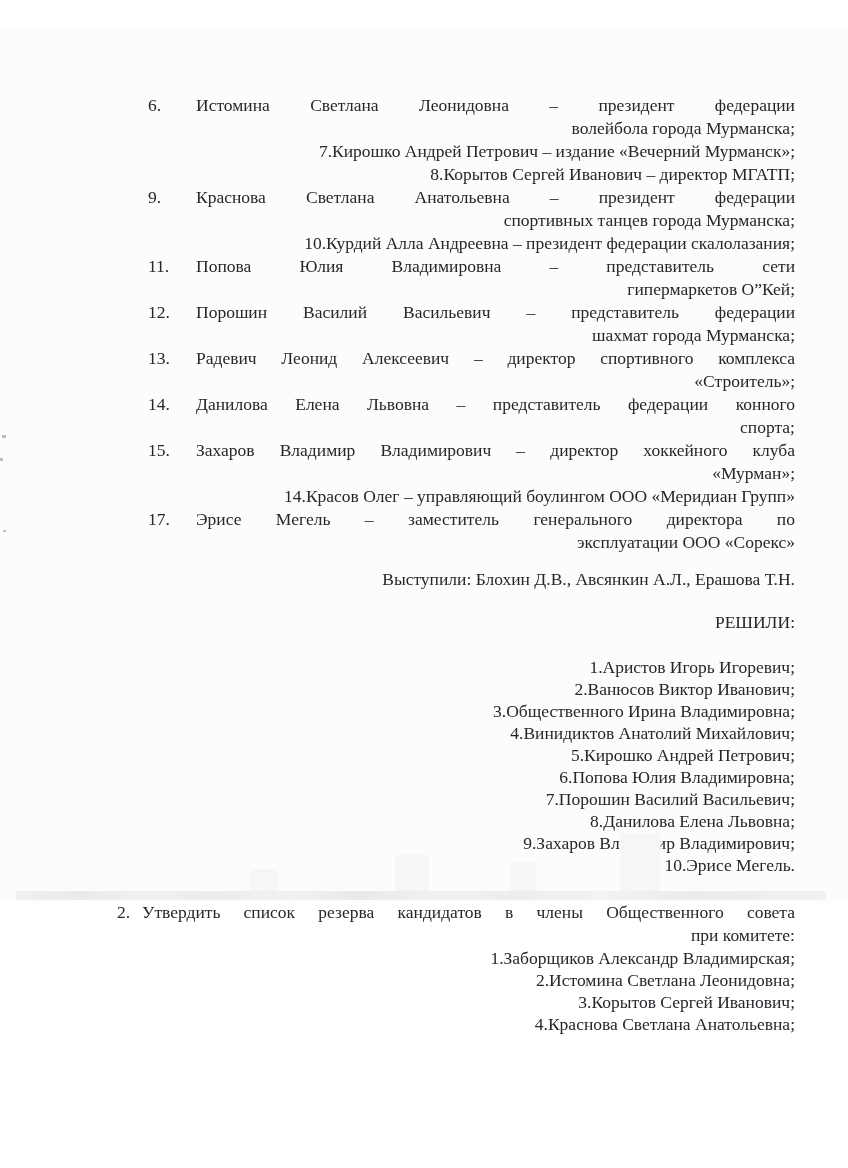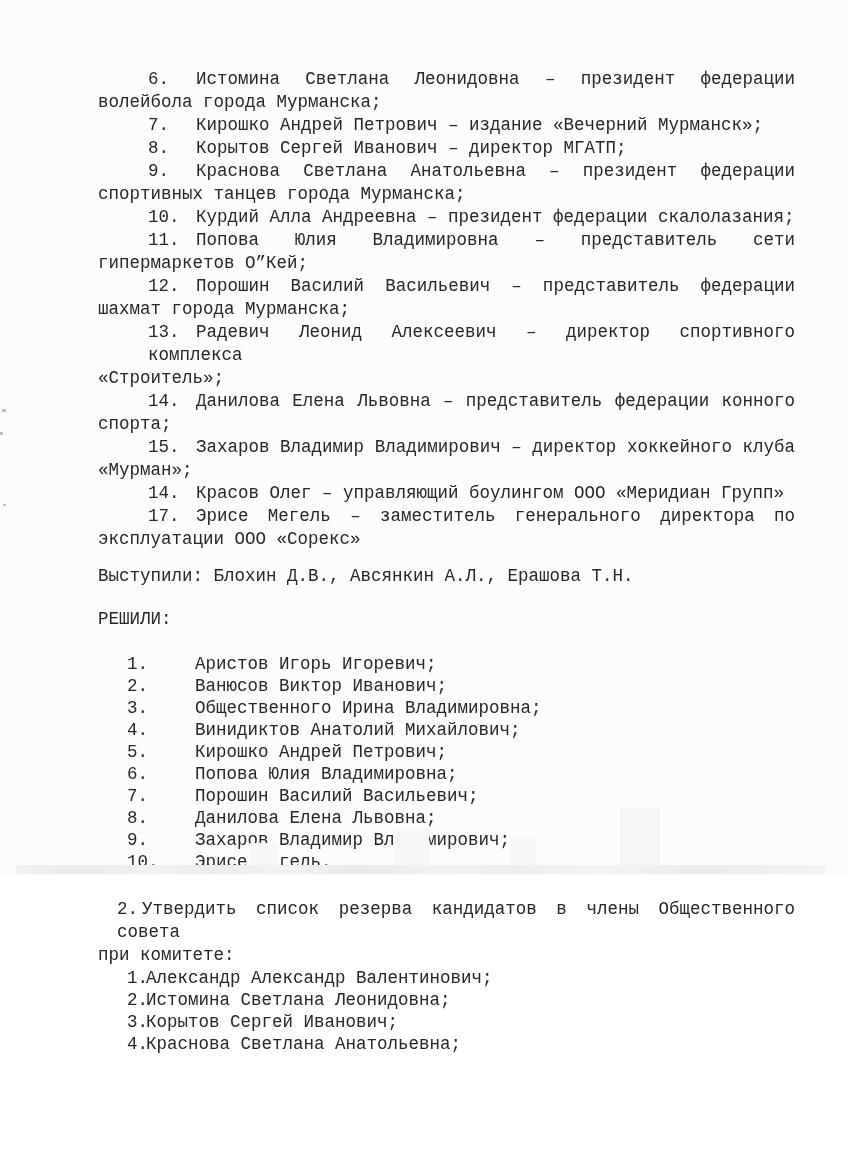--- a/index.html
+++ b/index.html
@@ -1,25 +1,25 @@
 <!DOCTYPE html>
 <html lang="ru"><head>
 <meta charset="utf-8">
 <style>
   html,body{margin:0;padding:0;background:#ffffff;}
   body{width:848px;height:1168px;overflow:hidden;}
   .page{
     position:relative;width:848px;height:876px;
     background:#fcfcfb;
-    font-family:Liberation Mono, monospace;
-    font-size:17.5px;line-height:23px;color:#26262c;
+    font-family:Liberation Serif, serif;
+    font-size:17.5px;line-height:23px;color:#26262c;margin-top:26px;
   }
   .content{position:absolute;left:98px;top:68px;width:697px;}
   .para{margin:0;}
-  .ln{text-align:left;white-space:normal;}
+  .ln{text-align:right;white-space:normal;}
   
   .j{text-align:justify;text-align-last:justify;}
   
   .ind{padding-left:50px;}           
   .indc{padding-left:29px;}          
   .ind2{padding-left:19px;}          
   .ind3{padding-left:29px;}          
   .n48{display:inline-block;width:48px;}
   .n68{display:inline-block;width:68px;}
   .n25{display:inline-block;width:25px;}
@@ -115,21 +115,21 @@
       <div class="ln indc"><span class="n68">9.</span><span>Захаров Владимир Владимирович;</span></div>
       <div class="ln indc"><span class="n68">10.</span><span>Эрисе Мегель.</span></div>
     </div>
 
     <div class="para sec-decision2">
       <div class="ln ind2 j"><span class="n25">2.</span><span>Утвердить список резерва кандидатов в члены Общественного совета</span></div>
       <div class="ln">при комитете:</div>
     </div>
 
     <div class="para sec-reserve">
-      <div class="ln ind3"><span class="n19">1.</span><span>Александр Александр Валентинович;</span></div>
+      <div class="ln ind3"><span class="n19">1.</span><span>Заборщиков Александр Владимирская;</span></div>
       <div class="ln ind3"><span class="n19">2.</span><span>Истомина Светлана Леонидовна;</span></div>
       <div class="ln ind3"><span class="n19">3.</span><span>Корытов Сергей Иванович;</span></div>
       <div class="ln ind3"><span class="n19">4.</span><span>Краснова Светлана Анатольевна;</span></div>
     </div>
 
   </div>
 
   <div class="ghost g4"></div>
   <div class="ghost g1"></div>
   <div class="ghost g2"></div>

